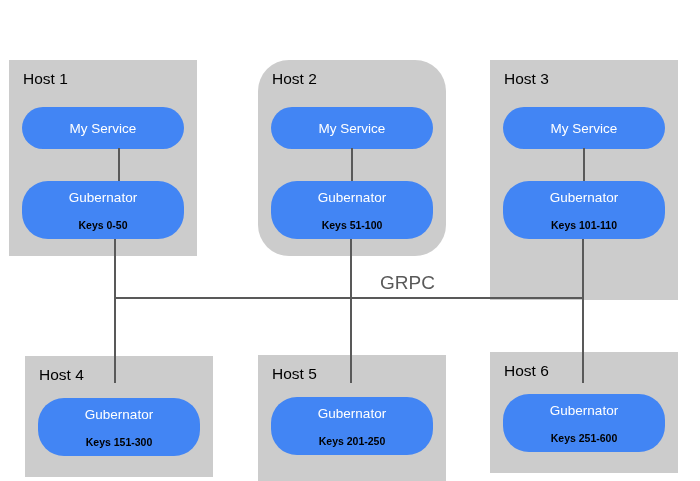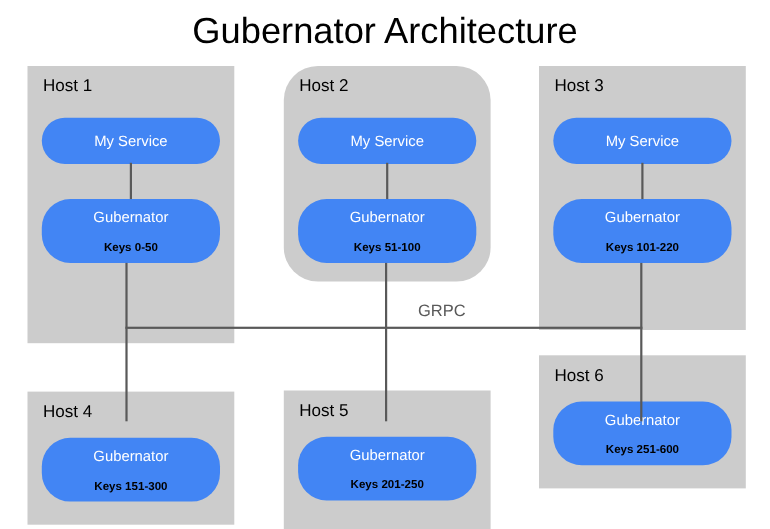--- a/index.html
+++ b/index.html
@@ -87,34 +87,33 @@
     width: 2px;
     background: #595959;
   }
   .hline {
     position: absolute;
     height: 2px;
     background: #595959;
   }
   #grpc-label {
     position: absolute;
-    font-size: 15px;
+    font-size: 19px;
     line-height: 18px;
     color: #595959;
     white-space: nowrap;
   }
 </style>
 </head>
 <body>
 
 <div id="canvas">
 
-  <div id="diagram-title">Gubernator Architecture</div>
 
-  <div class="host-panel" style="left:25px; top:60px; width:188px; height:252px;padding-left:11px;">
+  <div class="host-panel" style="left:9px; top:60px; width:188px; height:196px;padding-left:11px;">
     <div class="host-label">Host 1</div>
     <div class="node service" style="left:13px; top:47px; width:162px; height:42px;">
       <span class="node-title">My Service</span>
     </div>
     <div class="node gubernator" style="left:13px; top:121px; width:162px; height:58px;">
       <span class="node-title">Gubernator</span>
       <span class="node-sub">Keys 0-50</span>
     </div>
   </div>
 
@@ -129,41 +128,41 @@
     </div>
   </div>
 
   <div class="host-panel" style="left:490px; top:60px; width:188px; height:240px;">
     <div class="host-label">Host 3</div>
     <div class="node service" style="left:13px; top:47px; width:162px; height:42px;">
       <span class="node-title">My Service</span>
     </div>
     <div class="node gubernator" style="left:13px; top:121px; width:162px; height:58px;">
       <span class="node-title">Gubernator</span>
-      <span class="node-sub">Keys 101-220</span>
+      <span class="node-sub">Keys 101-110</span>
     </div>
   </div>
 
   <div class="host-panel" style="left:25px; top:356px; width:188px; height:121px;">
     <div class="host-label">Host 4</div>
     <div class="node gubernator" style="left:13px; top:42px; width:162px; height:58px;">
       <span class="node-title">Gubernator</span>
       <span class="node-sub">Keys 151-300</span>
     </div>
   </div>
 
   <div class="host-panel" style="left:258px; top:355px; width:188px; height:131px;">
     <div class="host-label">Host 5</div>
     <div class="node gubernator" style="left:13px; top:42px; width:162px; height:58px;">
       <span class="node-title">Gubernator</span>
       <span class="node-sub">Keys 201-250</span>
     </div>
   </div>
 
-  <div class="host-panel" style="left:490px; top:323px; width:188px; height:121px;">
+  <div class="host-panel" style="left:490px; top:352px; width:188px; height:121px;">
     <div class="host-label">Host 6</div>
     <div class="node gubernator" style="left:13px; top:42px; width:162px; height:58px;">
       <span class="node-title">Gubernator</span>
       <span class="node-sub">Keys 251-600</span>
     </div>
   </div>
 
   <div class="vline" style="left:118px; top:148px; height:33px;"></div>
   <div class="vline" style="left:351px; top:148px; height:33px;"></div>
   <div class="vline" style="left:583px; top:148px; height:33px;"></div>

